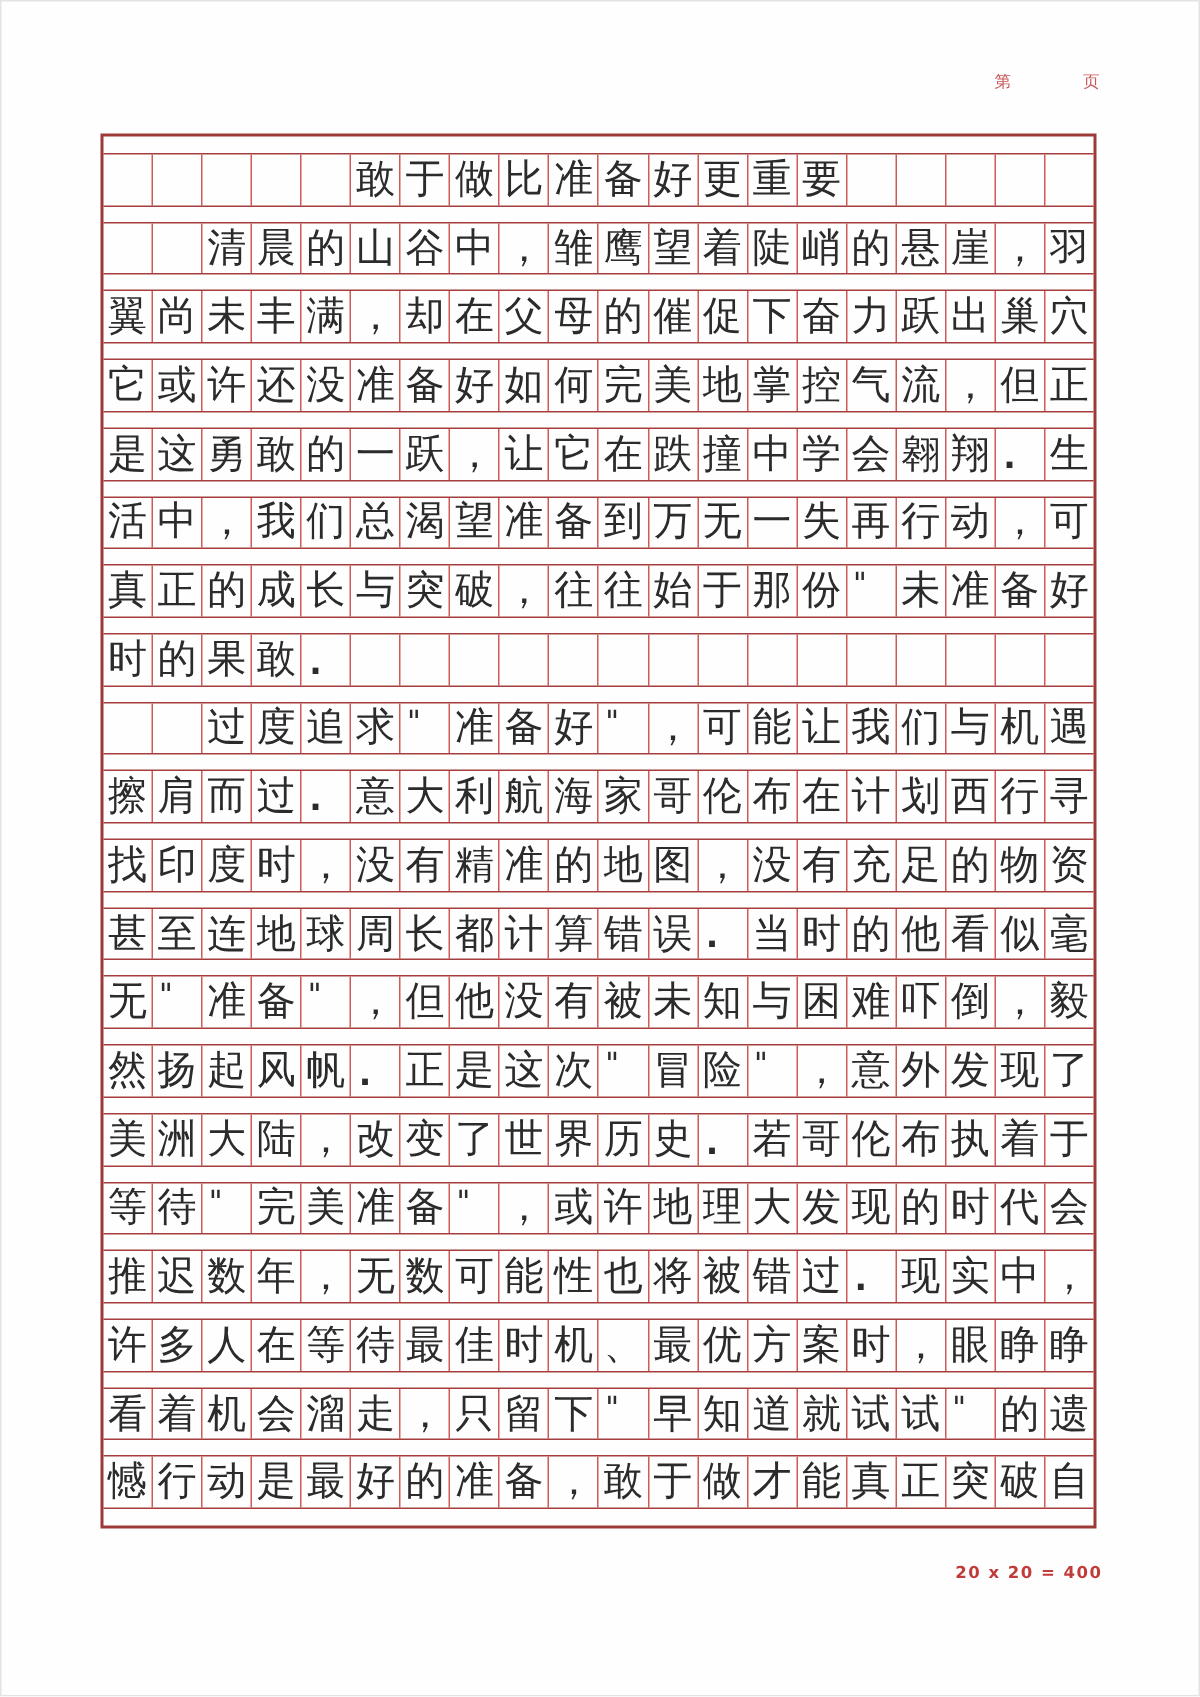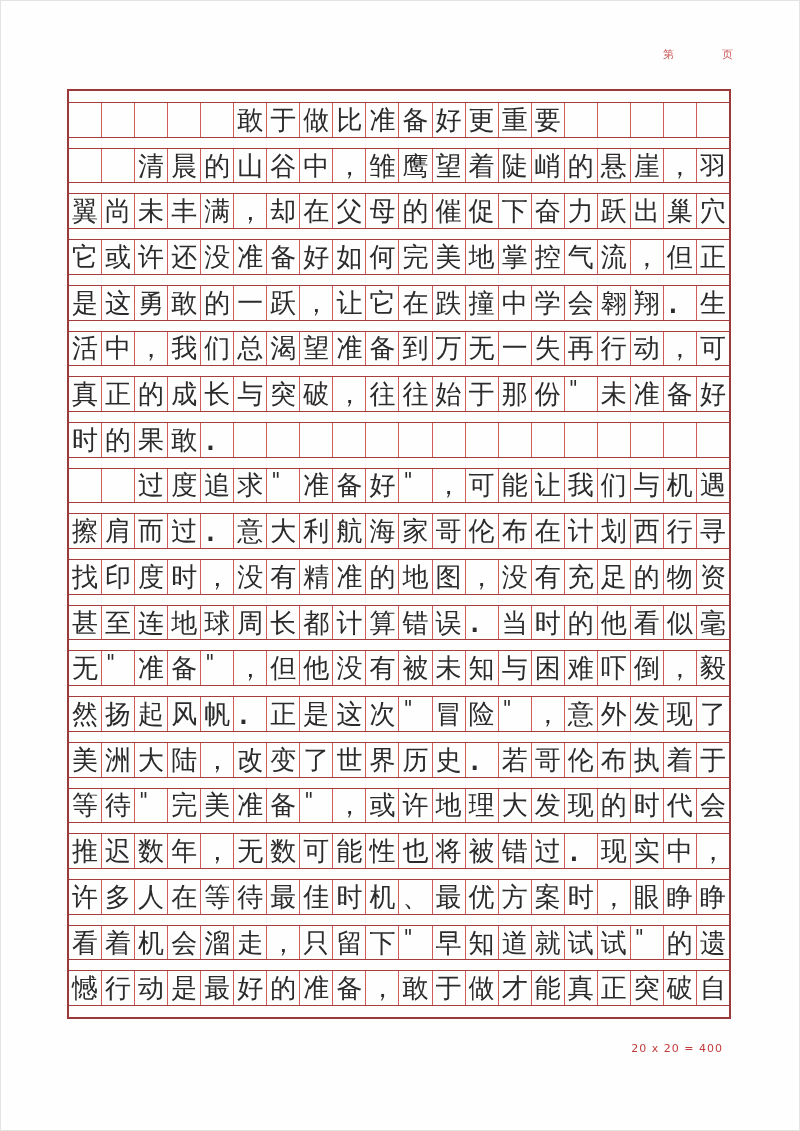--- a/index.html
+++ b/index.html
@@ -60,24 +60,25 @@
     font-size:26px;
     line-height:1;
     transform:scaleY(1.02);
   }
   .punct-low{align-items:flex-end;justify-content:flex-start;}
   .punct-low .glyph{font-size:22px;font-weight:bold;padding:0 0 3px 5px;}
   .punct-high{align-items:flex-start;justify-content:flex-start;}
   .punct-high .glyph{font-size:20px;padding:2px 0 0 4px;}
   .footer-note{
     position:absolute;
-    top:1042px;right:76px;
+    top:1042px;right:64px;
     color:var(--annotation);
     font-size:11px;line-height:1;
     letter-spacing:1px;
+    font-weight:bold;
   }
 </style>
 </head>
 <body>
 
 <div class="page">
 
   <div class="header-note">
     <span>第</span>
     <span>页</span>

